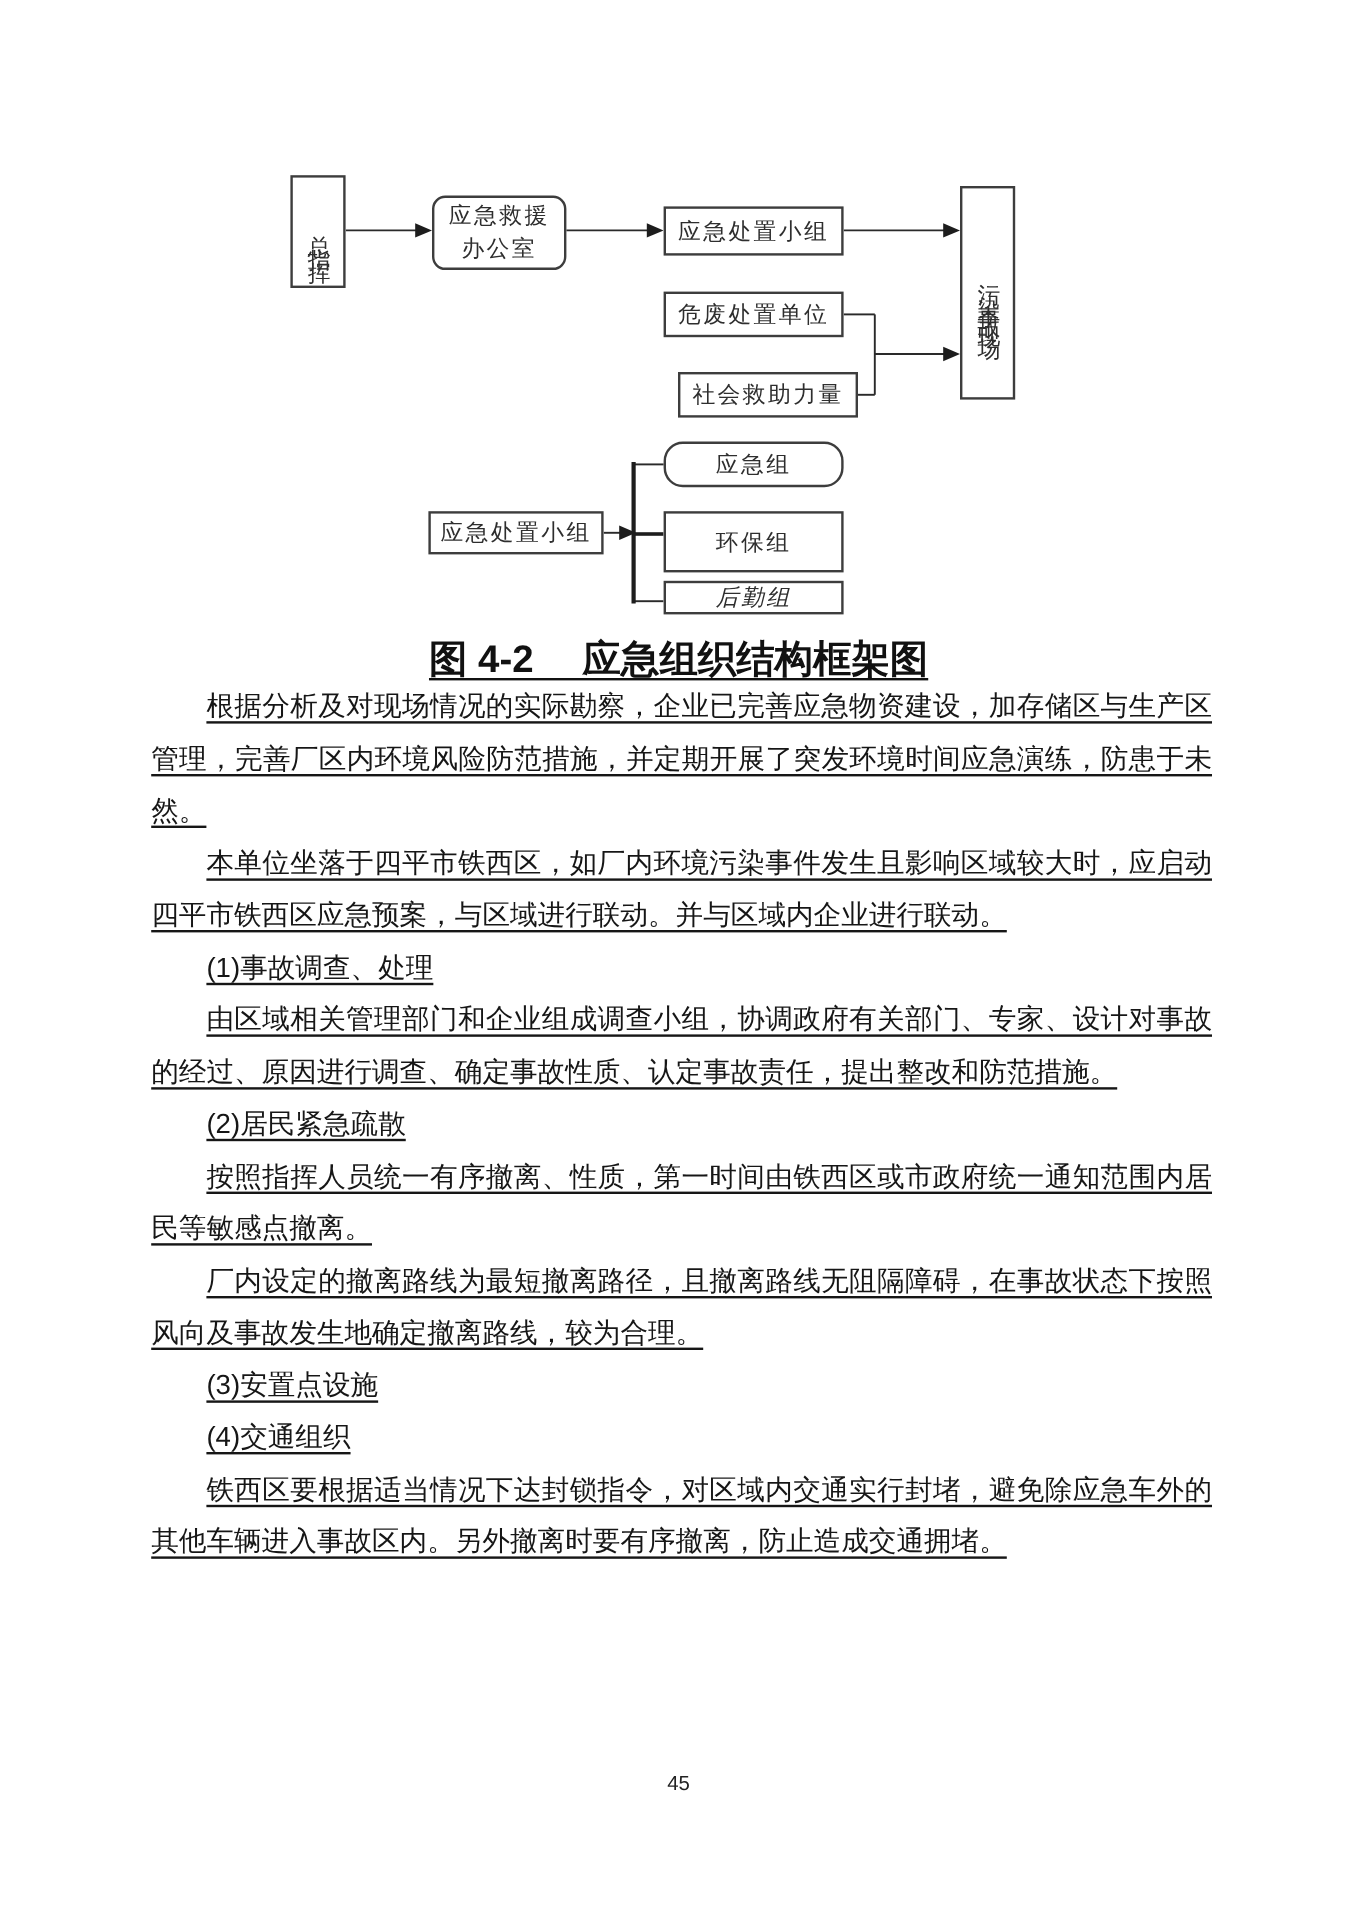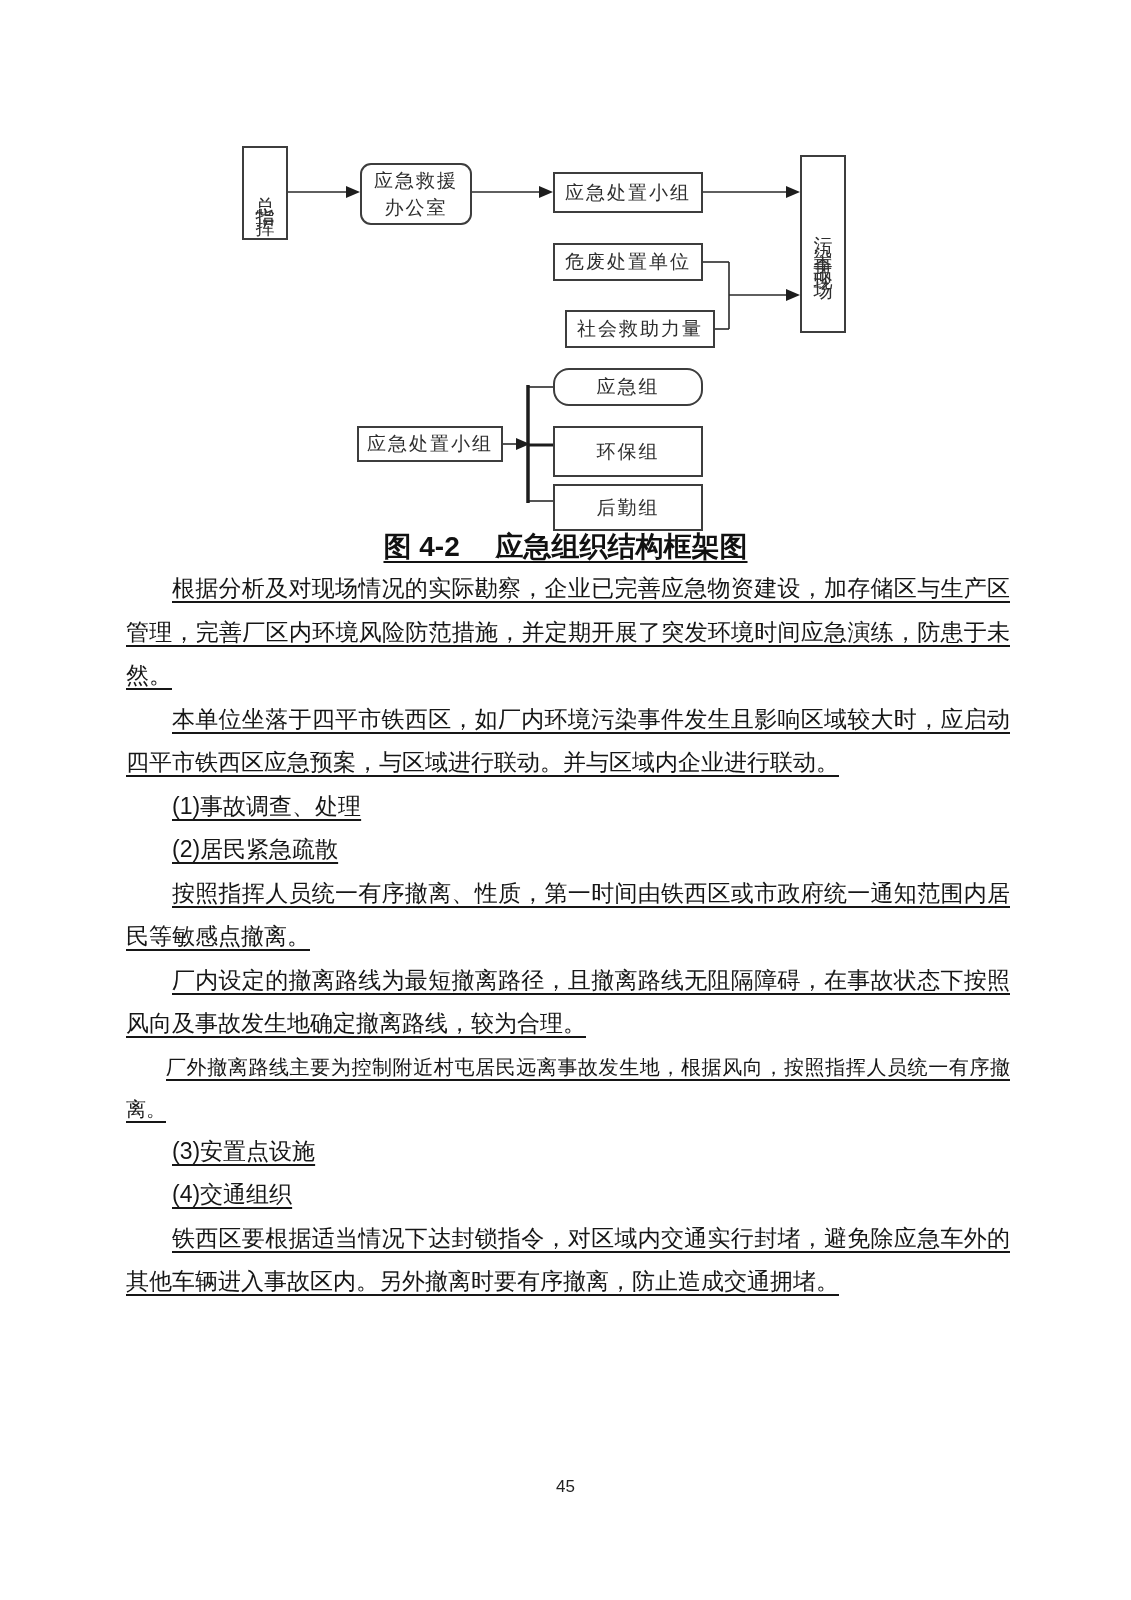--- a/index.html
+++ b/index.html
@@ -35,21 +35,21 @@
   }
   .vtext.short { letter-spacing: 11px; }
   .two-line { white-space: pre-line; text-align: center; line-height: 27px; }
   
   .caption {
     position: absolute;
     top: 528px;
     left: 0;
     width: 100%;
     text-align: center;
-    font-size: 28px;
+    font-size: 32px;
     font-weight: bold;
     color: #111111;
     text-decoration: underline;
     text-decoration-thickness: 2px;
     text-underline-offset: 5px;
     white-space: pre;
   }
   
   .bodytext {
     position: absolute;
@@ -132,33 +132,33 @@
     <div class="fbox" style="left:553px; top:310px; width:150px; height:38px;margin-left:12px;">社会救助力量</div>
 
     <div class="fbox vtext" style="left:800px; top:155px; width:46px; height:178px;">污染事故现场</div>
 
     <div class="fbox" style="left:357px; top:426px; width:146px; height:36px;">应急处置小组</div>
 
     <div class="fbox" style="left:553px; top:368px; width:150px; height:38px;border-radius:16px;">应急组</div>
 
     <div class="fbox" style="left:553px; top:426px; width:150px; height:51px;">环保组</div>
 
-    <div class="fbox" style="left:553px; top:484px; width:150px; height:47px;">后勤组</div>
+    <div class="fbox" style="left:553px; top:484px; width:150px; height:28px;font-style:italic;">后勤组</div>
   </div>
 
   <div class="caption">图 4-2　 应急组织结构框架图</div>
 
   <div class="bodytext">
     <p class="para">根据分析及对现场情况的实际勘察，企业已完善应急物资建设，加存储区与生产区管理，完善厂区内环境风险防范措施，并定期开展了突发环境时间应急演练，防患于未然。</p>
     <p class="para">本单位坐落于四平市铁西区，如厂内环境污染事件发生且影响区域较大时，应启动四平市铁西区应急预案，与区域进行联动。并与区域内企业进行联动。</p>
     <p class="para">(1)事故调查、处理</p>
+    <p class="para">由区域相关管理部门和企业组成调查小组，协调政府有关部门、专家、设计对事故的经过、原因进行调查、确定事故性质、认定事故责任，提出整改和防范措施。</p>
     <p class="para">(2)居民紧急疏散</p>
     <p class="para">按照指挥人员统一有序撤离、性质，第一时间由铁西区或市政府统一通知范围内居民等敏感点撤离。</p>
     <p class="para">厂内设定的撤离路线为最短撤离路径，且撤离路线无阻隔障碍，在事故状态下按照风向及事故发生地确定撤离路线，较为合理。</p>
-    <p class="para small">厂外撤离路线主要为控制附近村屯居民远离事故发生地，根据风向，按照指挥人员统一有序撤离。</p>
     <p class="para">(3)安置点设施</p>
     <p class="para">(4)交通组织</p>
     <p class="para">铁西区要根据适当情况下达封锁指令，对区域内交通实行封堵，避免除应急车外的其他车辆进入事故区内。另外撤离时要有序撤离，防止造成交通拥堵。</p>
   </div>
 
   <div class="pagenum">45</div>
 
 </div>
 
 </body></html>

